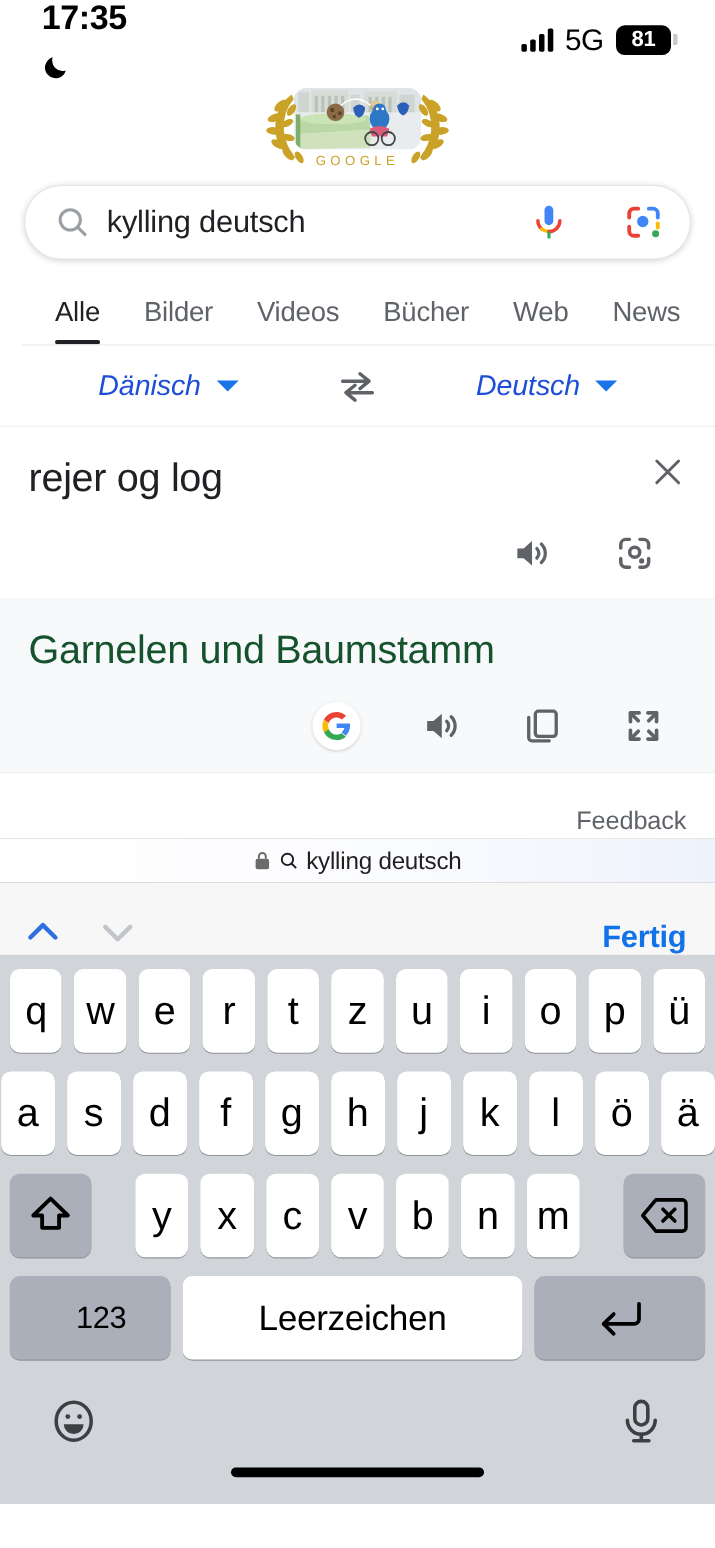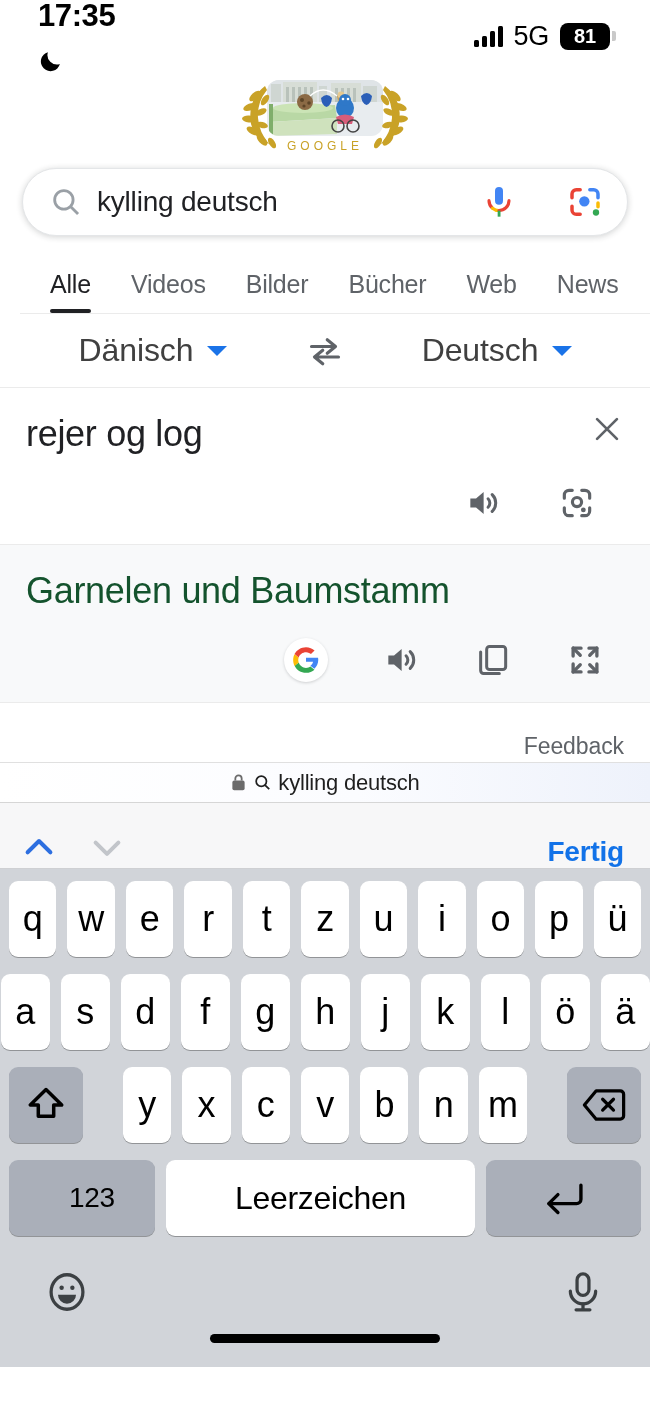--- a/index.html
+++ b/index.html
@@ -66,21 +66,21 @@
     content:""; position:absolute; left:4px; right:20px; bottom:0;
     height: 4px; background: #202124; border-radius: 2px;
   }
 
   
   .lang-row {
     height: 74px; display: flex; align-items: center;
     border-bottom: 1px solid #ebebeb; padding: 0 24px;
   }
   .lang-cell { flex: 1; display: flex; align-items: center; justify-content: center; gap: 14px; }
-  .lang-name { font-size: 32px; color: #404040; font-weight: 500; letter-spacing: -0.1px; }
+  .lang-name { font-size: 26px; color: #1d4ed8; font-weight: 500; letter-spacing: -0.1px; font-style: italic; }
   .caret {
     width: 0; height: 0; border-left: 10px solid transparent;
     border-right: 10px solid transparent; border-top: 10px solid #1a73e8;
   }
   .swap-cell { width: 86px; display:flex; align-items:center; justify-content:center; }
   .swap-icon { width: 38px; height: 30px; display:block; }
 
   
   .src-area { position: relative; padding: 26px 26px 0; background:#fff; }
   .src-text { font-size: 36px; color: #202124; letter-spacing: -0.3px; line-height: 1.1; }
@@ -327,22 +327,22 @@
           <path d="M9.1 19.4H6.8a2.6 2.6 0 0 1-2.6-2.6v-2.3" fill="none" stroke="#ea4335" stroke-width="2.1" stroke-linecap="round"></path>
           <circle cx="11.6" cy="11.6" r="3.1" fill="#4285f4"></circle>
           <circle cx="18.6" cy="18.3" r="1.9" fill="#34a853"></circle>
         </svg>
       </span>
     </div>
   </div>
 
   <div class="tabs">
     <div class="tab active">Alle</div>
+    <div class="tab">Bilder</div>
     <div class="tab">Videos</div>
-    <div class="tab">Bilder</div>
     <div class="tab">Bücher</div>
     <div class="tab">Web</div>
     <div class="tab">News</div>
     <div class="tab">F</div>
   </div>
 
   <div class="lang-row">
     <div class="lang-cell">
       <span class="lang-name">Dänisch</span>
       <span class="caret"></span>

